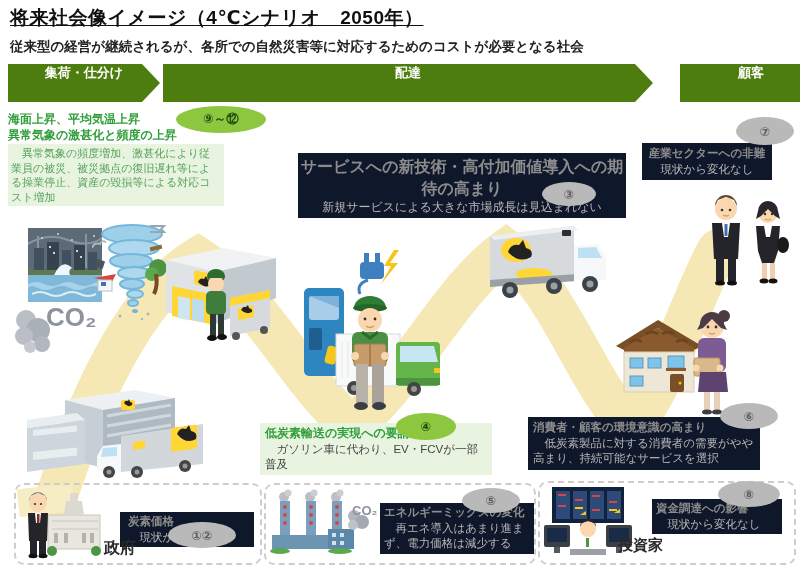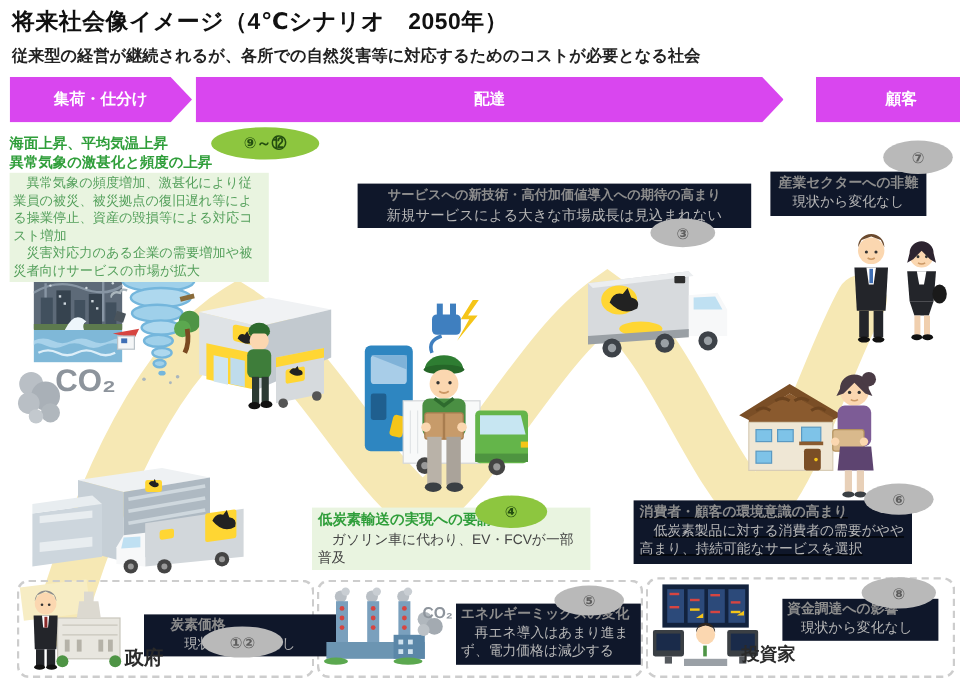--- a/index.html
+++ b/index.html
@@ -1,24 +1,24 @@
 <!DOCTYPE html>
 <html><head>
 <meta charset="utf-8">
 <style>
   html,body{margin:0;padding:0;background:#fff;}
   #stage{position:relative;width:800px;height:566px;background:#ffffff;overflow:hidden;
          font-family:"Liberation Sans","DejaVu Sans",sans-serif;}
   .abs{position:absolute;}
   
-  .title{left:10px;top:5px;font-size:19px;font-weight:bold;color:#111;letter-spacing:0.5px;}
+  .title{left:10px;top:5px;font-size:19px;font-weight:bold;color:#111;letter-spacing:0.5px;text-decoration:underline;}
   .subtitle{left:10px;top:38px;font-size:13.5px;font-weight:bold;color:#222;}
   
-  .arrow{top:64px;height:38px;background:#d946ef;color:#fff;font-weight:bold;font-size:13px;
-         display:flex;align-items:center;justify-content:center;
+  .arrow{top:64px;height:38px;background:#4d7c0f;color:#fff;font-weight:bold;font-size:13px;
+         display:flex;justify-content:center;
          clip-path:polygon(0 0,calc(100% - 18px) 0,100% 50%,calc(100% - 18px) 100%,0 100%);}
   .a1{left:8px;width:152px;}
   .a2{left:163px;width:490px;}
   .a3{left:656px;width:142px;margin-left:24px;}
   
   .panel-green{background:#e9f4e0;}
   .panel-gray{background:#0f172a;}
   .g-head{color:#2f9e3a;font-weight:bold;font-size:12px;line-height:1.3;}
   .g-body{color:#55a05c;font-size:11px;line-height:1.32;}
   .gray1{color:#8c8c8c;font-weight:bold;font-size:11.5px;line-height:1.35;}
@@ -57,27 +57,26 @@
 
   <svg class="abs" style="left:0;top:0;z-index:1;" width="800" height="566" viewBox="0 0 800 566">
     <path d="M50 518 C 85 402 135 296 198 258 C 262 298 298 382 352 426 C 405 385 450 290 506 250 C 558 288 588 386 630 426 C 663 396 690 300 718 250" fill="none" stroke="#f6e8b4" stroke-width="42" stroke-linecap="round"></path>
   </svg>
 
   <div class="abs z5" style="left:8px;top:112px;width:216px;">
     <div class="g-head">海面上昇、平均気温上昇</div>
     <div class="g-head">異常気象の激甚化と頻度の上昇</div>
     <div class="panel-green" style="padding:2px 3px;margin-top:1px;">
       <div class="g-body indent">異常気象の頻度増加、激甚化により従業員の被災、被災拠点の復旧遅れ等による操業停止、資産の毀損等による対応コスト増加</div>
-      <div class="g-body indent">災害対応力のある企業の需要増加や被災者向けサービスの市場が拡大</div>
     </div>
   </div>
   <div class="abs badge badge-green" style="left:176px;top:106px;width:90px;height:27px;">⑨～⑫</div>
 
   <div class="abs z5 panel-gray ctr" style="left:298px;top:153px;width:324px;padding:3px 2px;">
-    <div class="gray1" style="font-size:11px;">サービスへの新技術・高付加価値導入への期待の高まり</div>
+    <div class="gray1" style="font-size:16px;">サービスへの新技術・高付加価値導入への期待の高まり</div>
     <div class="gray2" style="font-size:12px;">新規サービスによる大きな市場成長は見込まれない</div>
   </div>
   <div class="abs badge badge-gray" style="left:542px;top:182px;width:54px;height:24px;">③</div>
 
   <div class="abs z5 panel-gray ctr" style="left:642px;top:143px;width:126px;padding:3px 2px;">
     <div class="gray1">産業セクターへの非難</div>
     <div class="gray2">現状から変化なし</div>
   </div>
   <div class="abs badge badge-gray" style="left:736px;top:117px;width:58px;height:28px;">⑦</div>
 
@@ -318,21 +317,21 @@
     <ellipse cx="21" cy="106" rx="5" ry="2.5" fill="#3a3f44"></ellipse>
     <ellipse cx="31" cy="106" rx="5" ry="2.5" fill="#3a3f44"></ellipse>
   </svg>
 
   <div class="abs z5 panel-green" style="left:260px;top:423px;width:222px;padding:3px 5px;">
     <div class="g-head">低炭素輸送の実現への要請</div>
     <div class="indent" style="font-size:11.5px;color:#444;">ガソリン車に代わり、EV・FCVが一部普及</div>
   </div>
   <div class="abs badge badge-green" style="left:396px;top:413px;width:60px;height:27px;">④</div>
 
-  <div class="abs z5 panel-gray" style="left:528px;top:417px;width:222px;padding:3px 5px;text-decoration:underline;">
+  <div class="abs z5 panel-gray" style="left:528px;top:417px;width:222px;padding:3px 5px;">
     <div class="gray1">消費者・顧客の環境意識の高まり</div>
     <div class="gray2 indent">低炭素製品に対する消費者の需要がやや高まり、持続可能なサービスを選択</div>
   </div>
   <div class="abs badge badge-gray" style="left:720px;top:403px;width:58px;height:26px;">⑥</div>
 
   <div class="abs dash-box" style="left:14px;top:483px;width:244px;height:78px;"></div>
   <div class="abs note" style="left:18px;top:486px;width:56px;height:28px;"></div>
   <svg class="abs z5" style="left:24px;top:489px;" width="78" height="70" viewBox="0 0 78 70">
     <rect x="24" y="26" width="52" height="34" fill="#e8e6df" stroke="#c9c6bc"></rect>
     <polygon points="40,26 60,26 58,12 42,12" fill="#dcd9d0"></polygon>
@@ -351,21 +350,21 @@
       <circle cx="17" cy="15" r="1.1" fill="#333"></circle>
     <polygon points="4,24 24,24 23,52 5,52" fill="#23252a"></polygon>
     <polygon points="11,24 17,24 16,34 12,34" fill="#fff"></polygon>
     <rect x="13" y="25" width="2.5" height="9" fill="#8a2a2a"></rect>
     <rect x="6" y="52" width="7" height="14" fill="#23252a"></rect>
     <rect x="15" y="52" width="7" height="14" fill="#23252a"></rect>
     <ellipse cx="9" cy="67" rx="4.5" ry="2.2" fill="#111"></ellipse>
       <ellipse cx="19" cy="67" rx="4.5" ry="2.2" fill="#111"></ellipse>
   </svg>
   <div class="abs big-label" style="left:104px;top:490px;margin-top:48px;">政府</div>
-  <div class="abs z5 panel-gray" style="left:120px;top:512px;width:118px;padding:2px 22px;">
+  <div class="abs z5 panel-gray" style="left:120px;top:512px;width:118px;padding:2px 8px;">
     <div class="gray1">炭素価格</div>
     <div class="gray2 indent">現状から変化なし</div>
   </div>
   <div class="abs badge badge-gray" style="left:168px;top:522px;width:68px;height:26px;">①②</div>
 
   <div class="abs dash-box" style="left:264px;top:483px;width:268px;height:78px;"></div>
   <svg class="abs z5" style="left:270px;top:489px;" width="86" height="66" viewBox="0 0 86 66">
     <circle cx="14" cy="8" r="5" fill="#b9bfc5"></circle>
       <circle cx="18" cy="4" r="3.5" fill="#c9ced3"></circle>
     <circle cx="40" cy="8" r="5" fill="#b9bfc5"></circle>

